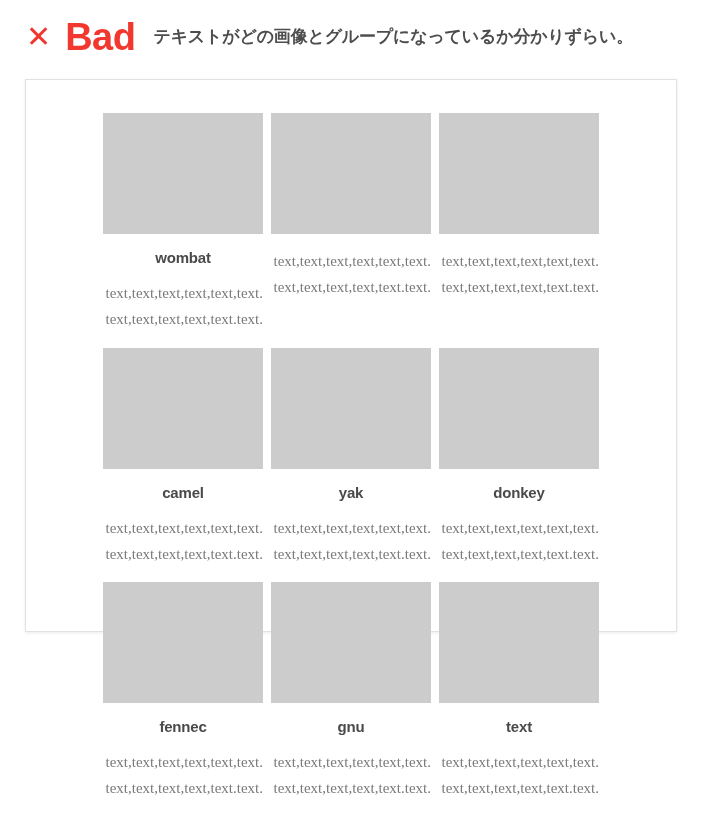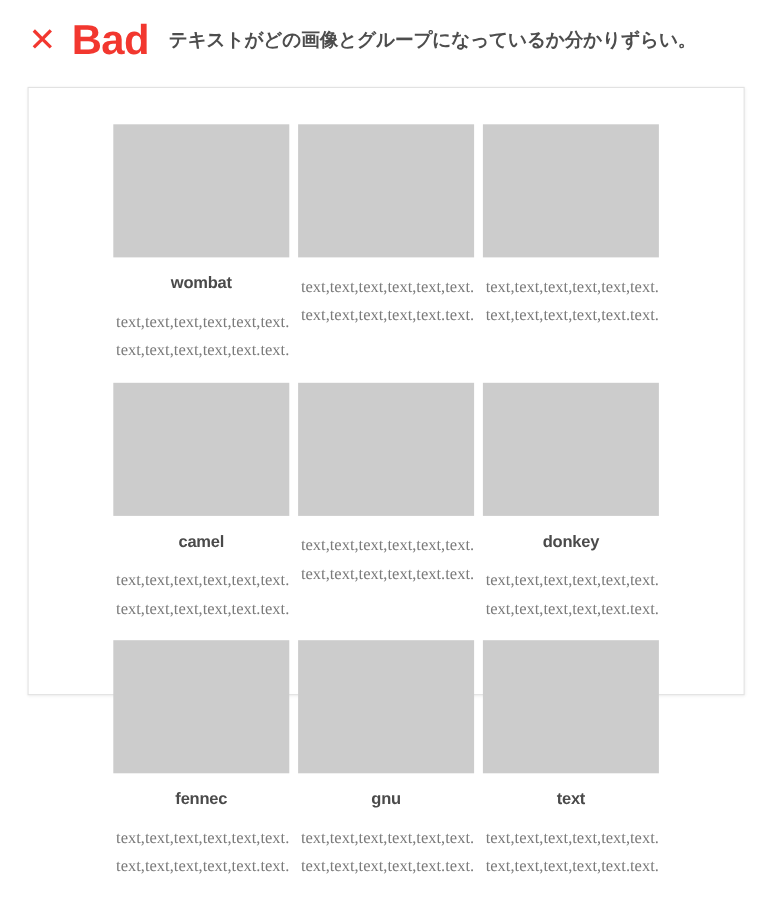--- a/index.html
+++ b/index.html
@@ -140,20 +140,21 @@
       <div class="thumb"></div>
       <div class="cell-title">camel</div>
       <div class="cell-body">
         <div>text,text,text,text,text,text.</div>
         <div>text,text,text,text,text.text.</div>
       </div>
     </div>
 
     <div class="cell">
       <div class="thumb"></div>
+      <div class="cell-title">yak</div>
       <div class="cell-body">
         <div>text,text,text,text,text,text.</div>
         <div>text,text,text,text,text.text.</div>
       </div>
     </div>
 
     <div class="cell">
       <div class="thumb"></div>
       <div class="cell-title">donkey</div>
       <div class="cell-body">

